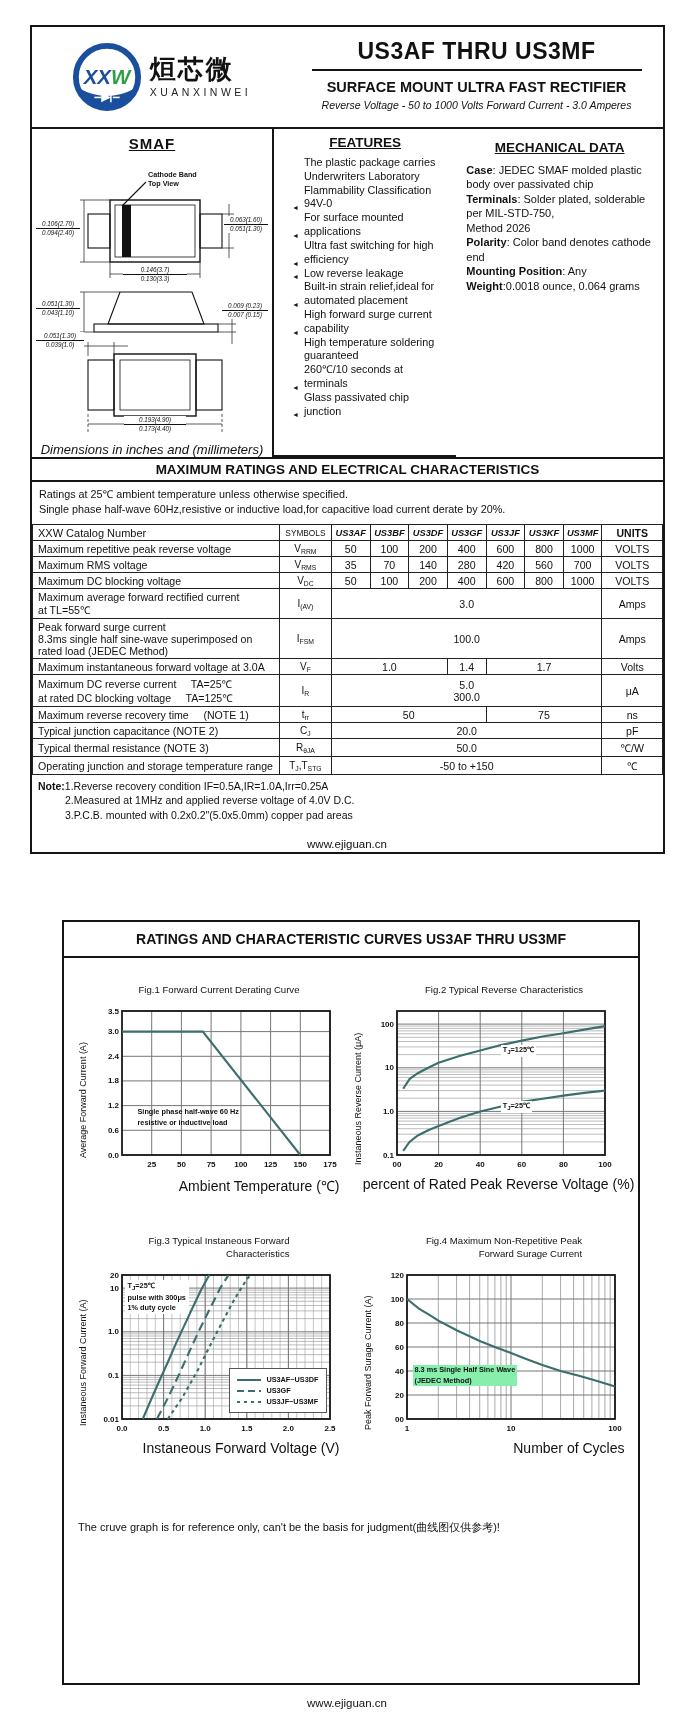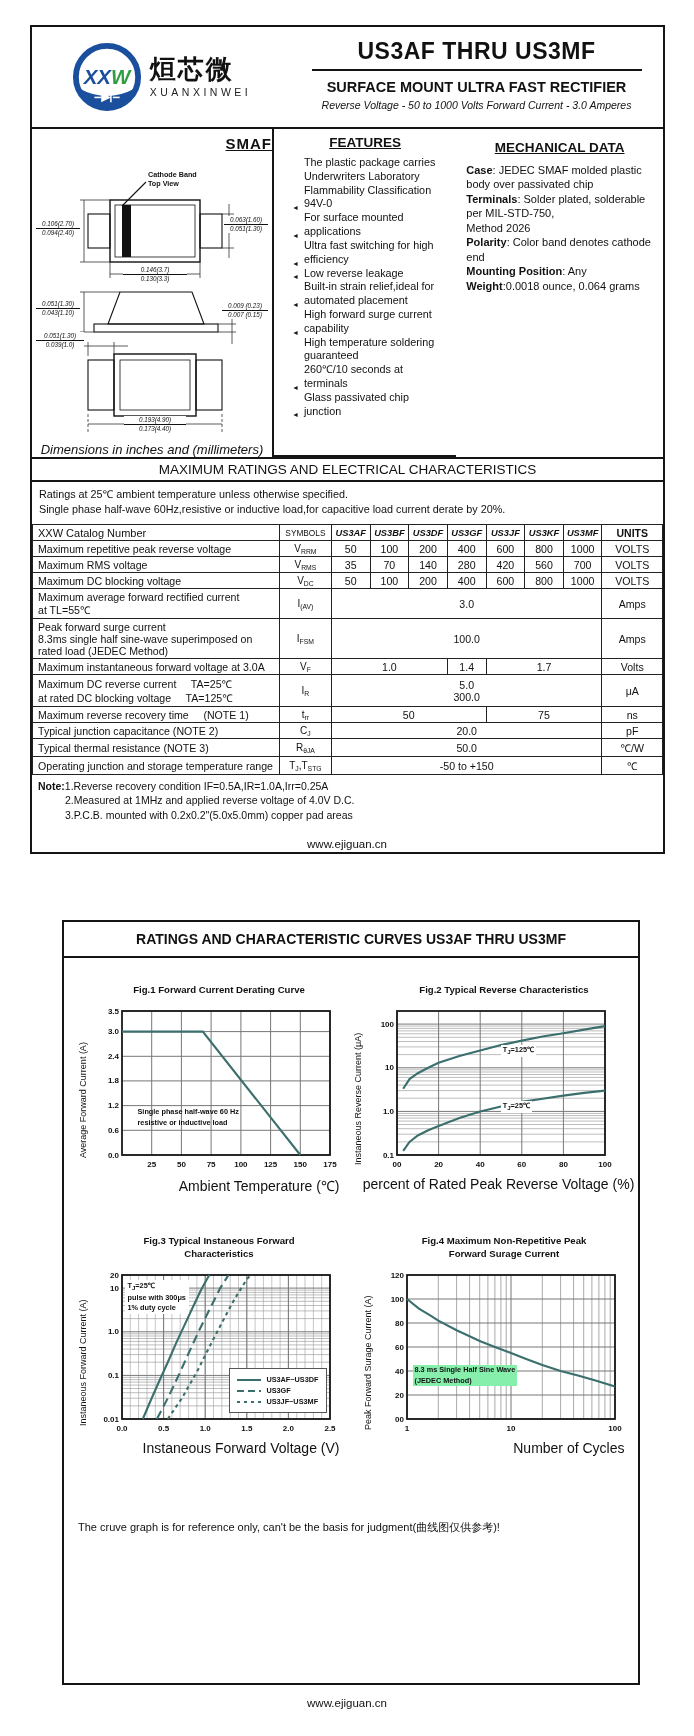--- a/index.html
+++ b/index.html
@@ -26,31 +26,31 @@
   .right-col{flex:1;display:flex;}
   .sec-title{text-align:center;font-size:13.5px;font-weight:bold;text-decoration:underline;margin:6px 0 6px;}
   .features{border-bottom:2px solid #151515;padding:0 8px 8px;}
   .features ul{margin:2px 0 0 10px;padding:0;list-style:none;font-size:10.8px;line-height:1.28;}
   .features li{display:flex;gap:5px;white-space:pre-line;align-items:flex-end;}
   .blt{font-size:7px;line-height:1;margin-top:3px;color:#111;}
   .mech{padding:0 10px 10px;font-size:11px;line-height:1.32;}
   .mech .sec-title{margin-top:10px;}
 
   
-  .pkg-name{text-align:right;font-size:15px;font-weight:bold;text-decoration:underline;letter-spacing:1px;}
+  .pkg-name{text-align:center;font-size:15px;font-weight:bold;text-decoration:underline;letter-spacing:1px;}
   .pkg-wrap{position:relative;width:232px;height:268px;margin:14px auto 0;}
   .pkg-wrap svg{display:block;}
   .dim{position:absolute;font-size:6.3px;font-style:italic;text-align:center;line-height:1.25;background:#fff;}
   .dim .t{border-bottom:.8px solid #111;padding:0 1px;}
   .cath-lab{position:absolute;left:112px;top:4px;font-size:7.2px;font-weight:bold;white-space:pre-line;text-align:left;line-height:1.3;}
   .dim-note{text-align:center;font-size:13px;font-style:italic;margin-top:8px;}
 
   
   .ratings-bar{border-top:2px solid #151515;border-bottom:2px solid #151515;
-               text-align:center;font-weight:normal;font-size:13.5px;padding:3px 0;}
+               text-align:center;font-weight:bold;font-size:13.5px;padding:3px 0;}
   .ratings-desc{font-size:10.8px;padding:5px 7px 7px;line-height:1.4;}
   table{width:100%;border-collapse:collapse;table-layout:fixed;font-size:10.6px;}
   td,th{border:1px solid #222;padding:1.5px 3px;vertical-align:middle;}
   td.p{text-align:left;padding-left:5px;white-space:pre-wrap;}
   td.sym{text-align:center;font-size:10px;}
   td.sym sub{font-size:6.8px;}
   td.v,td.u{text-align:center;}
   th.cat{text-align:left;font-weight:normal;font-size:11px;padding-left:5px;}
   th.sy{font-weight:normal;font-size:8.3px;}
   th.dev{font-size:9.3px;font-style:italic;}
@@ -58,21 +58,21 @@
   .notes{font-size:10.5px;padding:4px 6px 30px;line-height:1.35;}
   .ni{padding-left:27px;}
   .footer{position:absolute;left:0;width:100%;text-align:center;font-size:11.5px;}
   #footer1{top:838px;}
   #footer2{top:1697px;}
 
   
   .p2-header{border-bottom:2px solid #151515;text-align:center;font-weight:bold;font-size:14px;padding:9px 0;}
   .figs{display:grid;grid-template-columns:1fr 1fr;padding:26px 2px 0;row-gap:40px;}
   .fig{display:flex;flex-direction:column;align-items:center;}
-  .fig-title{font-weight:bold;font-size:9.6px;text-align:center;white-space:pre-line;margin-bottom:9px;line-height:1.3;padding-left:21px;}
+  .fig-title{font-weight:normal;font-size:9.6px;text-align:right;white-space:pre-line;margin-bottom:9px;line-height:1.3;padding-left:21px;}
   .chart-row{display:flex;align-items:center;}
   .ylabel{writing-mode:vertical-rl;transform:rotate(180deg);font-size:9px;height:170px;
           display:flex;align-items:center;justify-content:center;}
   .chart-wrap{position:relative;}
   .chart-wrap svg{display:block;}
   .xlabel{font-size:14px;text-align:right;margin-top:1px;}
   .ann{position:absolute;font-size:7.3px;font-weight:bold;line-height:1.4;white-space:pre-line;}
   #ann1{left:50px;top:102px;}
   #lab2a{left:138px;top:40px;background:#fff;padding:0 2px;}
   #lab2b{left:138px;top:96px;background:#fff;padding:0 2px;}

